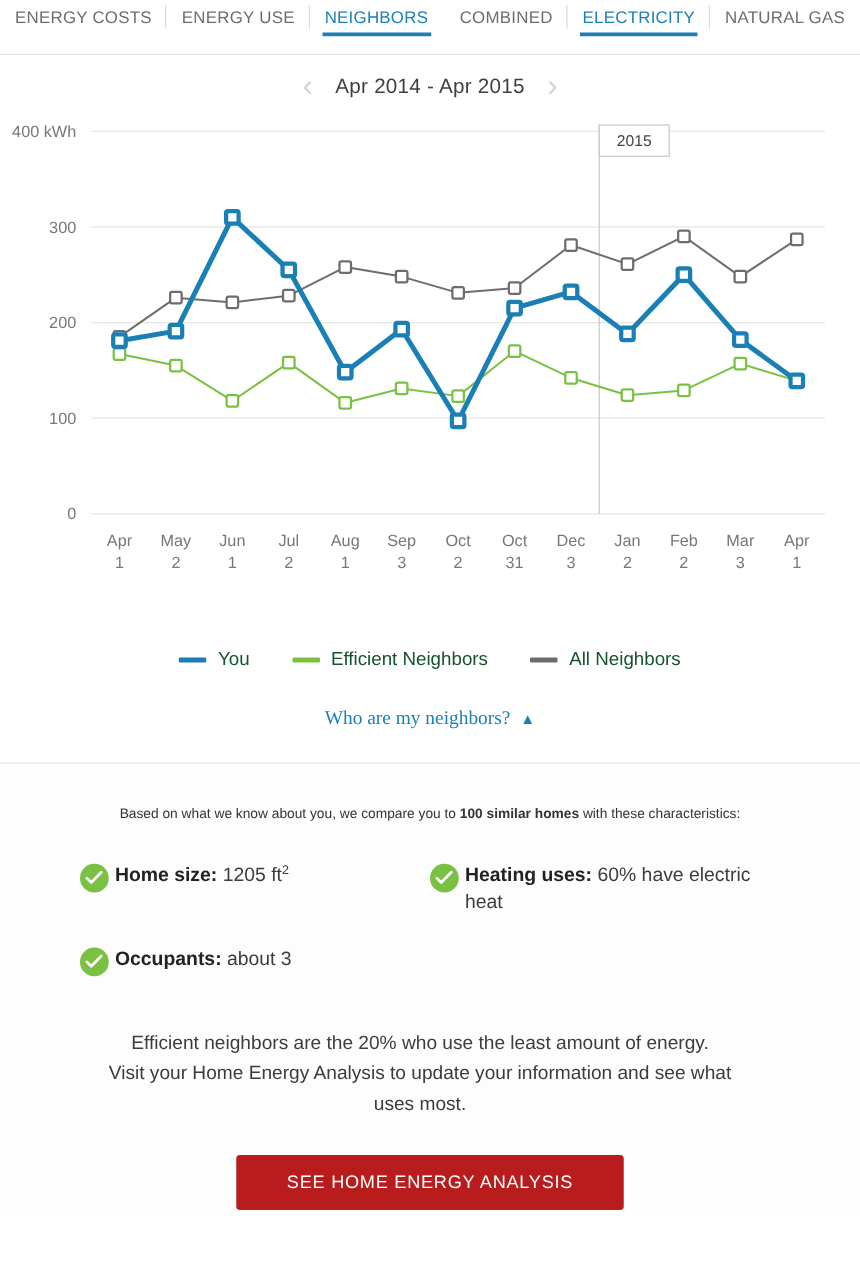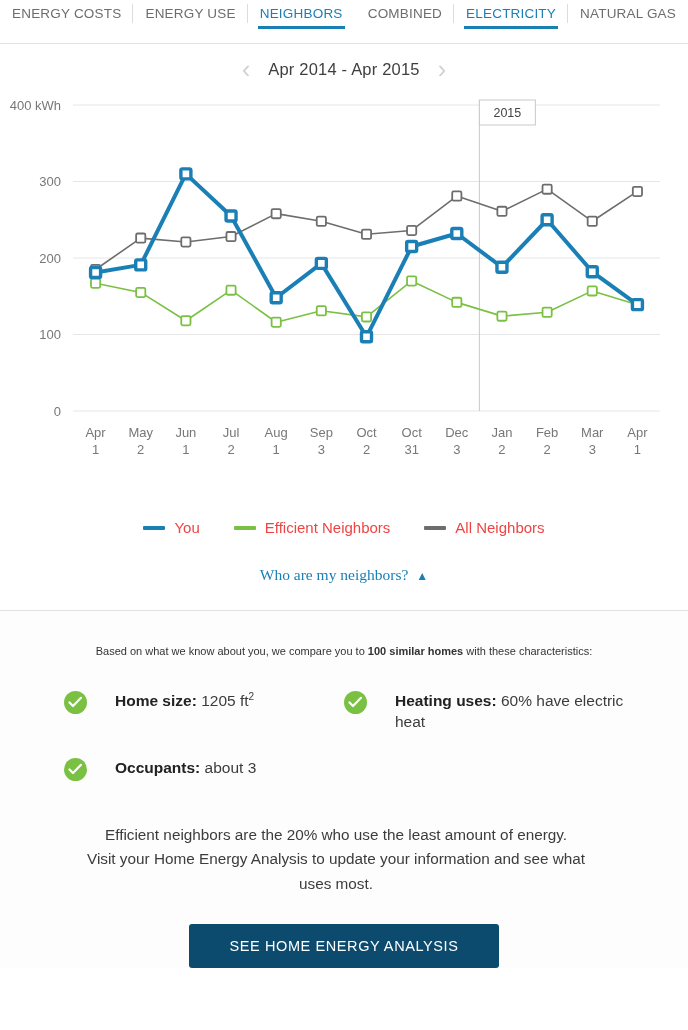--- a/index.html
+++ b/index.html
@@ -81,21 +81,21 @@
 
   .legend {
     display: flex;
     justify-content: center;
     align-items: center;
     gap: 34px;
     margin-top: 6px;
   }
   .legend-item { display: flex; align-items: center; gap: 9px; cursor: pointer; }
   .legend-swatch { width: 22px; height: 4px; border-radius: 1px; display: inline-block; }
-  .legend-label { font-size: 15px; color: #ef4444; }
+  .legend-label { font-size: 15px; color: #14532d; }
 
   .whoare {
     text-align: center;
     margin-top: 30px;
     padding-bottom: 26px;
     font-family: Liberation Serif, serif;
   }
   .whoare a {
     color: #1a7fb5;
     font-size: 15.5px;
@@ -123,21 +123,21 @@
 
   .facts {
     display: flex;
     flex-wrap: wrap;
     padding: 30px 64px 0 64px;
   }
   .fact {
     width: 50%;
     display: flex;
     align-items: flex-start;
-    gap: 28px;
+    gap: 5px;
     margin-bottom: 24px;
   }
   .check {
     flex: 0 0 auto;
     width: 23px; height: 23px;
     border-radius: 50%;
     background: #7ac143;
     position: relative;
     margin-top: 1px;
   }
@@ -150,21 +150,21 @@
     text-align: center;
     font-size: 15.3px;
     line-height: 1.6;
     color: #3c3c3c;
     padding: 18px 48px 0 32px;
   }
 
   .cta-wrap { text-align: center; padding-top: 28px; }
   .cta {
     display: inline-block;
-    background: #0c4a6e;
+    background: #b91c1c;
     color: #fff;
     font-size: 14.5px;
     letter-spacing: .6px;
     padding: 14px 40px;
     border: none;
     border-radius: 3px;
     cursor: pointer;
     font-family: "Liberation Sans", sans-serif;
   }
 </style>

